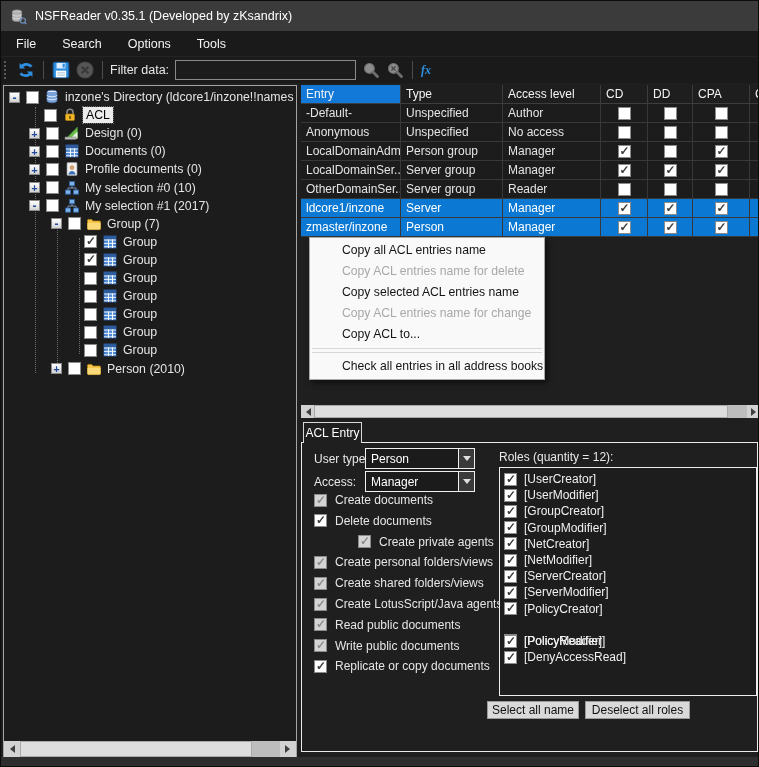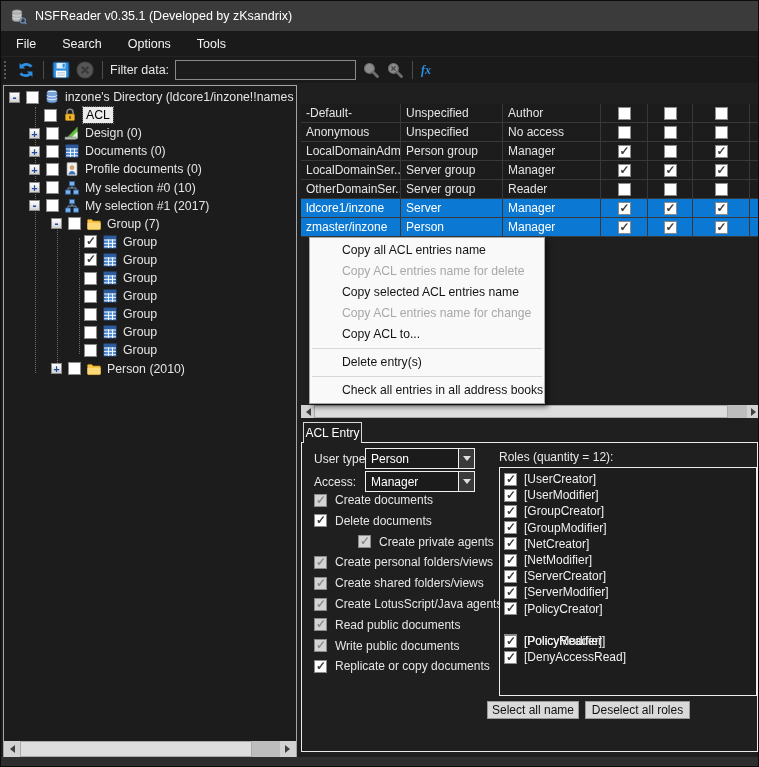--- a/index.html
+++ b/index.html
@@ -362,20 +362,29 @@
           <span class="tri-l"></span>
         </span>
       <span class="sb-thumb" style="width:232px"></span>
       <span class="sb-track"></span>
       <span class="sb-btn">
           <span class="tri-r"></span>
         </span>
     </div>
   </div>
 
+  <div class="thead">
+    <span class="th c-entry sorted">Entry</span>
+    <span class="th c-type">Type</span>
+    <span class="th c-access">Access level</span>
+    <span class="th c-cd">CD</span>
+    <span class="th c-dd">DD</span>
+    <span class="th c-cpa">CPA</span>
+    <span class="th c-last">C</span>
+  </div>
   <div id="table-rows">
       <div class="trow">
     <span class="td c-entry">-Default-</span>
     <span class="td c-type">Unspecified</span>
     <span class="td c-access">Author</span>
     <span class="tdc c-cd">
           <span class="cb"></span>
         </span>
     <span class="tdc c-dd">
           <span class="cb"></span>
@@ -598,19 +607,18 @@
     <button class="btn b2">Deselect all roles</button>
   </div>
 
   <div class="ctx-menu" id="menu-items">
       <div class="mi">Copy all ACL entries name</div>
       <div class="mi dis">Copy ACL entries name for delete</div>
       <div class="mi">Copy selected ACL entries name</div>
       <div class="mi dis">Copy ACL entries name for change</div>
       <div class="mi">Copy ACL to...</div>
       <div class="menu-sep"></div>
-      <div class="mi">Delete entry(s)</div>
       <div class="menu-sep"></div>
       <div class="mi">Check all entries in all address books</div>
     </div>
 
   <div class="frame-bottom"></div>
 </div>
 
 </body></html>

